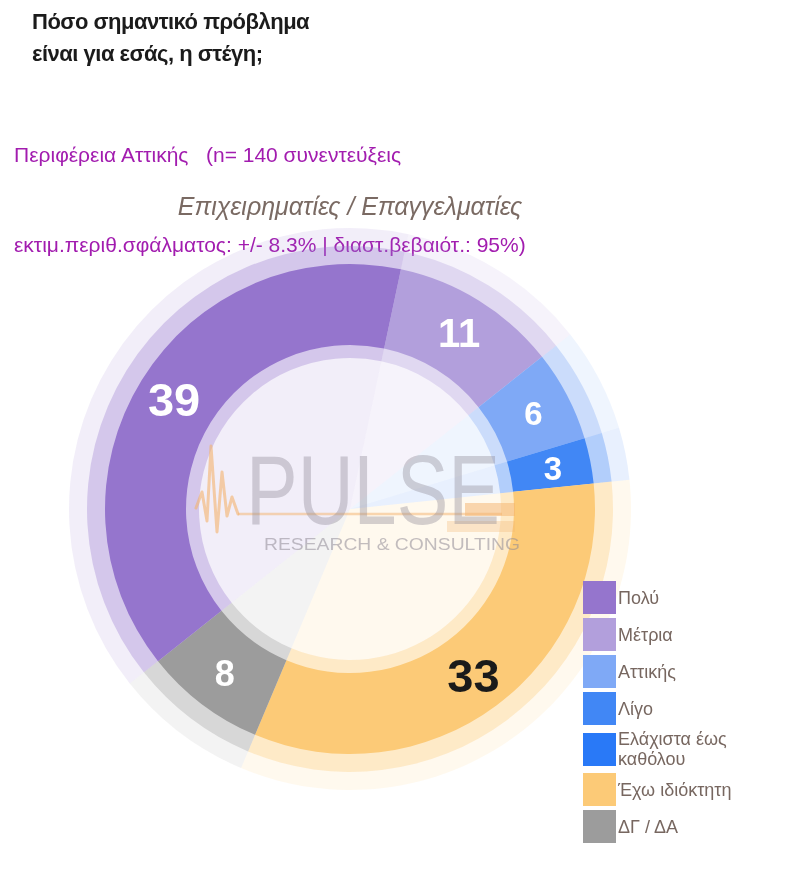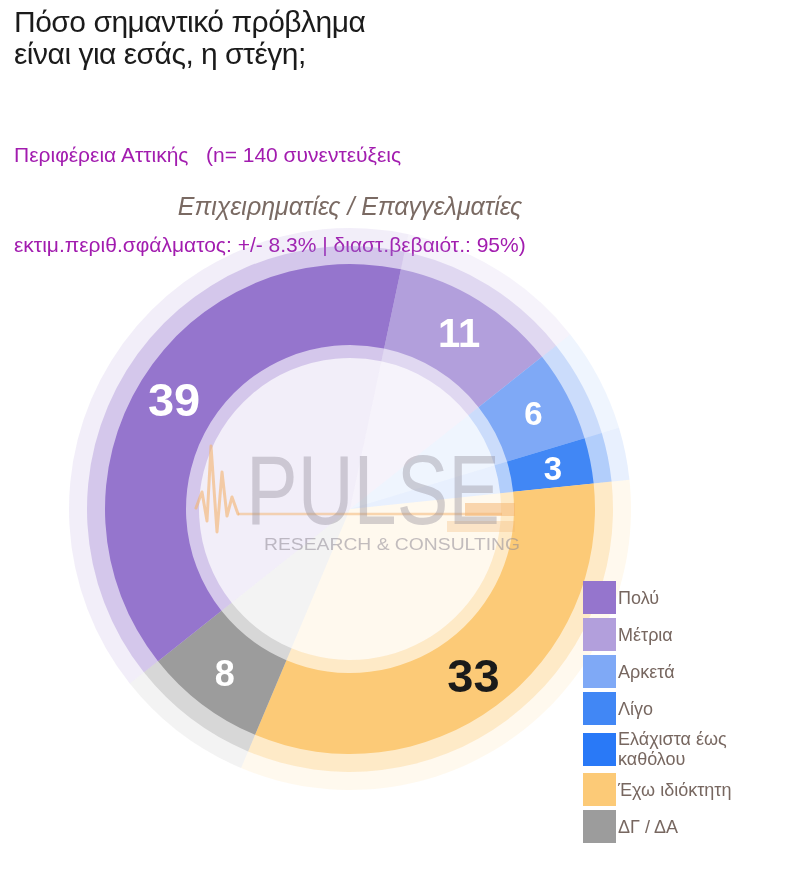--- a/index.html
+++ b/index.html
@@ -5,23 +5,23 @@
   * { margin: 0; padding: 0; box-sizing: border-box; }
   html, body {
     width: 803px; height: 873px;
     background: #ffffff;
     font-family: "Liberation Sans", "DejaVu Sans", sans-serif;
     overflow: hidden;
   }
   .page { position: relative; width: 803px; height: 873px; }
 
   .title-block {
-    position: absolute; left: 14px; top: 6px;
-    color: #1b1b1b; font-weight: normal;
-    font-size: 30px; line-height: 32px; letter-spacing: -0.5px;
+    position: absolute; left: 32px; top: 6px;
+    color: #1b1b1b; font-weight: bold;
+    font-size: 22px; line-height: 32px; letter-spacing: -0.5px;
   }
   .subtitle-block {
     position: absolute; left: 14px; top: 80px;
     font-size: 21px; line-height: 30px; font-weight: 500;
     white-space: pre-wrap;
   }
 
   .chart-title {
     position: absolute; left: 0; top: 192px; width: 700px;
     text-align: center;
@@ -104,21 +104,21 @@
       <div class="legend-item">
         <div class="legend-swatch" style="background: rgb(149, 117, 205);"></div>
         <div class="legend-label">Πολύ</div>
       </div>
       <div class="legend-item">
         <div class="legend-swatch" style="background: rgb(178, 159, 220);"></div>
         <div class="legend-label">Μέτρια</div>
       </div>
       <div class="legend-item">
         <div class="legend-swatch" style="background: rgb(127, 169, 246);"></div>
-        <div class="legend-label">Αρκετά</div>
+        <div class="legend-label">Αττικής</div>
       </div>
       <div class="legend-item">
         <div class="legend-swatch" style="background: rgb(65, 135, 245);"></div>
         <div class="legend-label">Λίγο</div>
       </div>
       <div class="legend-item">
         <div class="legend-swatch" style="background: rgb(41, 121, 247);"></div>
         <div class="legend-label">Ελάχιστα έως καθόλου</div>
       </div>
       <div class="legend-item">

